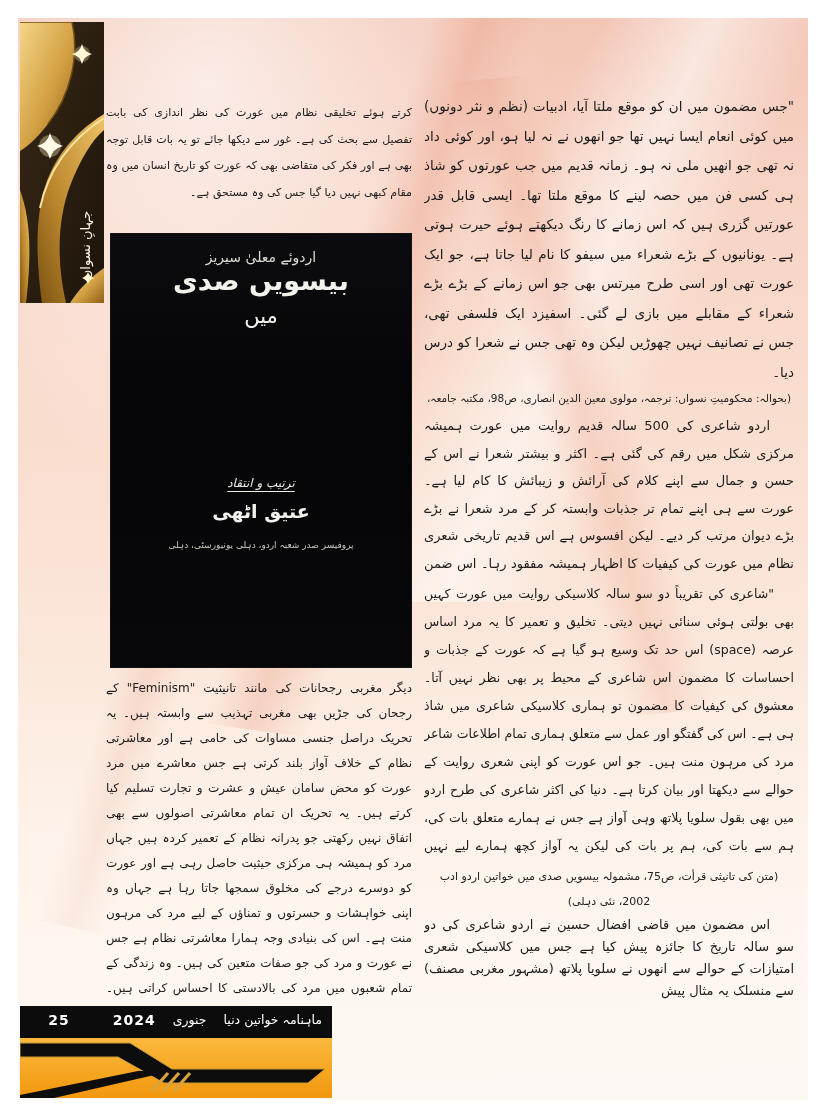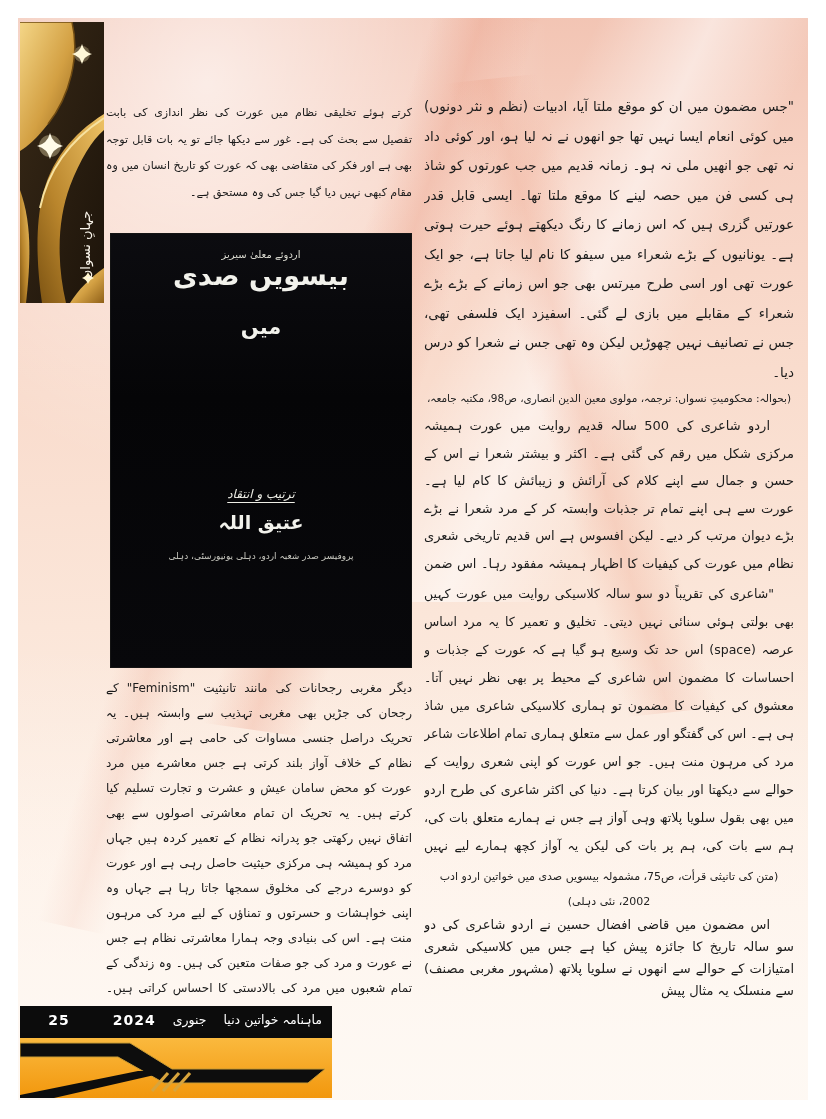--- a/index.html
+++ b/index.html
@@ -38,23 +38,23 @@
   .cite1{left:424px;top:388px;width:370px;height:22px;}
   .rpara1{left:424px;top:412px;width:370px;height:166px;font-size:13px;line-height:27.5px;text-indent:24px;}
   .rquote2{left:424px;top:580px;width:370px;height:282px;font-size:12.5px;line-height:28px;text-indent:20px;}
   .cite2{left:424px;top:864px;width:370px;height:46px;font-size:11px;line-height:25px;}
   .rpara2{left:424px;top:914px;width:370px;height:118px;font-size:13px;line-height:22px;text-indent:24px;}
 
   
   .book{position:absolute;left:110px;top:233px;width:302px;height:435px;direction:rtl;text-align:center;
     background:linear-gradient(180deg,#0c0c10 0%,#050507 38%,#08080b 100%);
     color:#f2f2ec;box-shadow:0 0 0 1px #141414 inset;}
-  .book .series{margin-top:16px;font-size:10px;color:#dcdcd2;}
+  .book .series{margin-top:16px;font-size:14px;color:#dcdcd2;}
   .book .t1{font-size:27px;font-weight:bold;}
-  .book .t2{margin-top:24px;font-size:21px;font-weight:bold;}
+  .book .t2{margin-top:8px;font-size:21px;font-weight:normal;}
   .book .t3{margin-top:12px;font-size:23px;font-weight:bold;}
   .book .ed-label{margin-top:148px;font-size:12px;text-decoration:underline;text-underline-offset:4px;color:#eeeee6;font-style:italic;}
   .book .ed-name{margin-top:10px;font-size:19px;font-weight:bold;}
   .book .ed-desig{margin-top:18px;font-size:9px;color:#c7c7bf;}
 
   
   .footer-bar{position:absolute;left:20px;top:1006px;width:312px;height:27px;background:#0c0c0c;
     display:flex;flex-direction:row;align-items:center;justify-content:flex-end;gap:17px;
     padding:0 10px;box-sizing:border-box;color:#ffffff;}
   .footer-bar .u{direction:rtl;font-size:12.5px;white-space:nowrap;}
@@ -110,21 +110,21 @@
   </div>
   <div class="vtitle">جہانِ نسواں</div>
 
   <p class="block urdu lead">کرتے ہوئے تخلیقی نظام میں عورت کی نظر اندازی کی بابت تفصیل سے بحث کی ہے۔ غور سے دیکھا جائے تو یہ بات قابل توجہ بھی ہے اور فکر کی متقاضی بھی کہ عورت کو تاریخ انسان میں وہ مقام کبھی نہیں دیا گیا جس کی وہ مستحق ہے۔</p>
 
   <div class="book">
     <div class="series">اردوئے معلیٰ سیریز</div>
     <div class="t1">بیسویں صدی</div>
     <div class="t2">میں</div>
     <div class="ed-label">ترتیب و انتقاد</div>
-    <div class="ed-name">عتیق اللہ</div>
+    <div class="ed-name">عتیق اٹھی</div>
     <div class="ed-desig">پروفیسر صدر شعبہ اردو، دہلی یونیورسٹی، دہلی</div>
   </div>
 
   <p class="block urdu lpara2">دیگر مغربی رجحانات کی مانند تانیثیت "Feminism" کے رجحان کی جڑیں بھی مغربی تہذیب سے وابستہ ہیں۔ یہ تحریک دراصل جنسی مساوات کی حامی ہے اور معاشرتی نظام کے خلاف آواز بلند کرتی ہے جس معاشرے میں مرد عورت کو محض سامان عیش و عشرت و تجارت تسلیم کیا کرتے ہیں۔ یہ تحریک ان تمام معاشرتی اصولوں سے بھی اتفاق نہیں رکھتی جو پدرانہ نظام کے تعمیر کردہ ہیں جہاں مرد کو ہمیشہ ہی مرکزی حیثیت حاصل رہی ہے اور عورت کو دوسرے درجے کی مخلوق سمجھا جاتا رہا ہے جہاں وہ اپنی خواہشات و حسرتوں و تمناؤں کے لیے مرد کی مرہون منت ہے۔ اس کی بنیادی وجہ ہمارا معاشرتی نظام ہے جس نے عورت و مرد کی جو صفات متعین کی ہیں۔ وہ زندگی کے تمام شعبوں میں مرد کی بالادستی کا احساس کراتی ہیں۔ چونکہ ان صفات کے متعین کرنے میں خود مرد کا ہی ہاتھ ہے جس میں عورت کا کوئی دخل نہیں ہے جس کی وجہ سے مرد ہمیشہ عاقل، کامل، منظم اور قوی</p>
 
   <p class="block urdu rquote1">"جس مضمون میں ان کو موقع ملتا آیا، ادبیات (نظم و نثر دونوں) میں کوئی انعام ایسا نہیں تھا جو انھوں نے نہ لیا ہو، اور کوئی داد نہ تھی جو انھیں ملی نہ ہو۔ زمانہ قدیم میں جب عورتوں کو شاذ ہی کسی فن میں حصہ لینے کا موقع ملتا تھا۔ ایسی قابل قدر عورتیں گزری ہیں کہ اس زمانے کا رنگ دیکھتے ہوئے حیرت ہوتی ہے۔ یونانیوں کے بڑے شعراء میں سیفو کا نام لیا جاتا ہے، جو ایک عورت تھی اور اسی طرح میرتس بھی جو اس زمانے کے بڑے بڑے شعراء کے مقابلے میں بازی لے گئی۔ اسفیزد ایک فلسفی تھی، جس نے تصانیف نہیں چھوڑیں لیکن وہ تھی جس نے شعرا کو درس دیا۔</p>
   <p class="block cite cite1">(بحوالہ: محکومیتِ نسواں: ترجمہ، مولوی معین الدین انصاری، ص98، مکتبہ جامعہ، نئی دہلی)</p>
   <p class="block urdu rpara1">اردو شاعری کی 500 سالہ قدیم روایت میں عورت ہمیشہ مرکزی شکل میں رقم کی گئی ہے۔ اکثر و بیشتر شعرا نے اس کے حسن و جمال سے اپنے کلام کی آرائش و زیبائش کا کام لیا ہے۔ عورت سے ہی اپنے تمام تر جذبات وابستہ کر کے مرد شعرا نے بڑے بڑے دیوان مرتب کر دیے۔ لیکن افسوس ہے اس قدیم تاریخی شعری نظام میں عورت کی کیفیات کا اظہار ہمیشہ مفقود رہا۔ اس ضمن میں قاضی افضال حسین اپنے مضمون میں لکھتے ہیں:</p>
   <p class="block urdu rquote2">"شاعری کی تقریباً دو سو سالہ کلاسیکی روایت میں عورت کہیں بھی بولتی ہوئی سنائی نہیں دیتی۔ تخلیق و تعمیر کا یہ مرد اساس عرصہ (space) اس حد تک وسیع ہو گیا ہے کہ عورت کے جذبات و احساسات کا مضمون اس شاعری کے محیط پر بھی نظر نہیں آتا۔ معشوق کی کیفیات کا مضمون تو ہماری کلاسیکی شاعری میں شاذ ہی ہے۔ اس کی گفتگو اور عمل سے متعلق ہماری تمام اطلاعات شاعر مرد کی مرہون منت ہیں۔ جو اس عورت کو اپنی شعری روایت کے حوالے سے دیکھتا اور بیان کرتا ہے۔ دنیا کی اکثر شاعری کی طرح اردو میں بھی بقول سلویا پلاتھ وہی آواز ہے جس نے ہمارے متعلق بات کی، ہم سے بات کی، ہم پر بات کی لیکن یہ آواز کچھ ہمارے لیے نہیں اٹھی۔"</p>
   <p class="block cite cite2">(متن کی تانیثی قرأت، ص75، مشمولہ بیسویں صدی میں خواتین اردو ادب 2002، نئی دہلی)</p>

